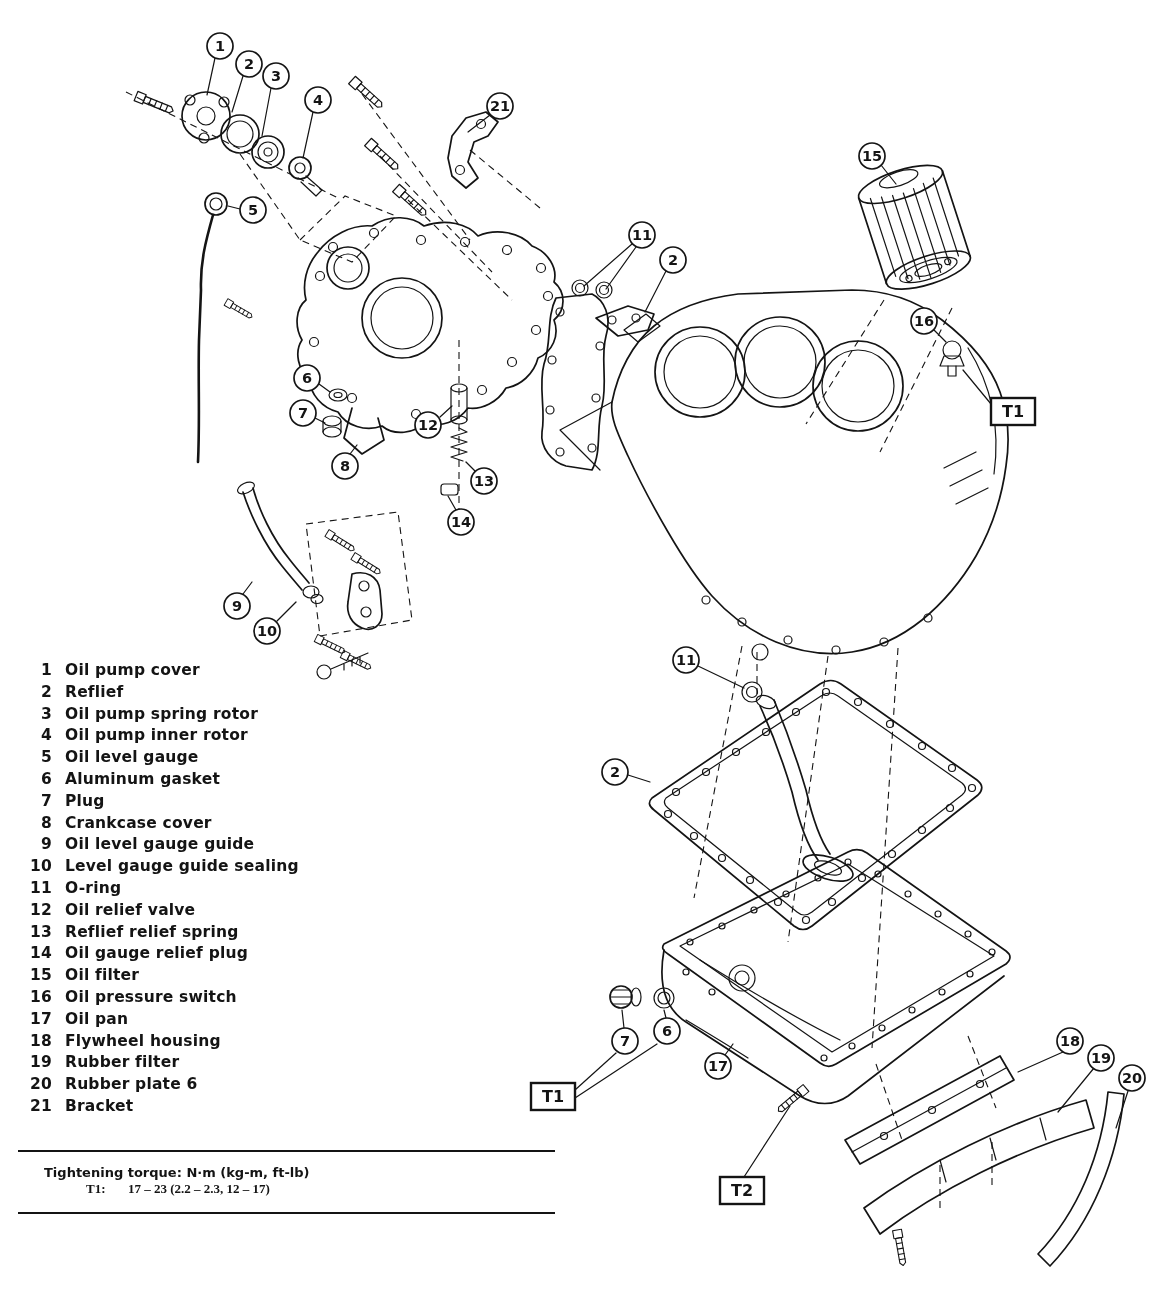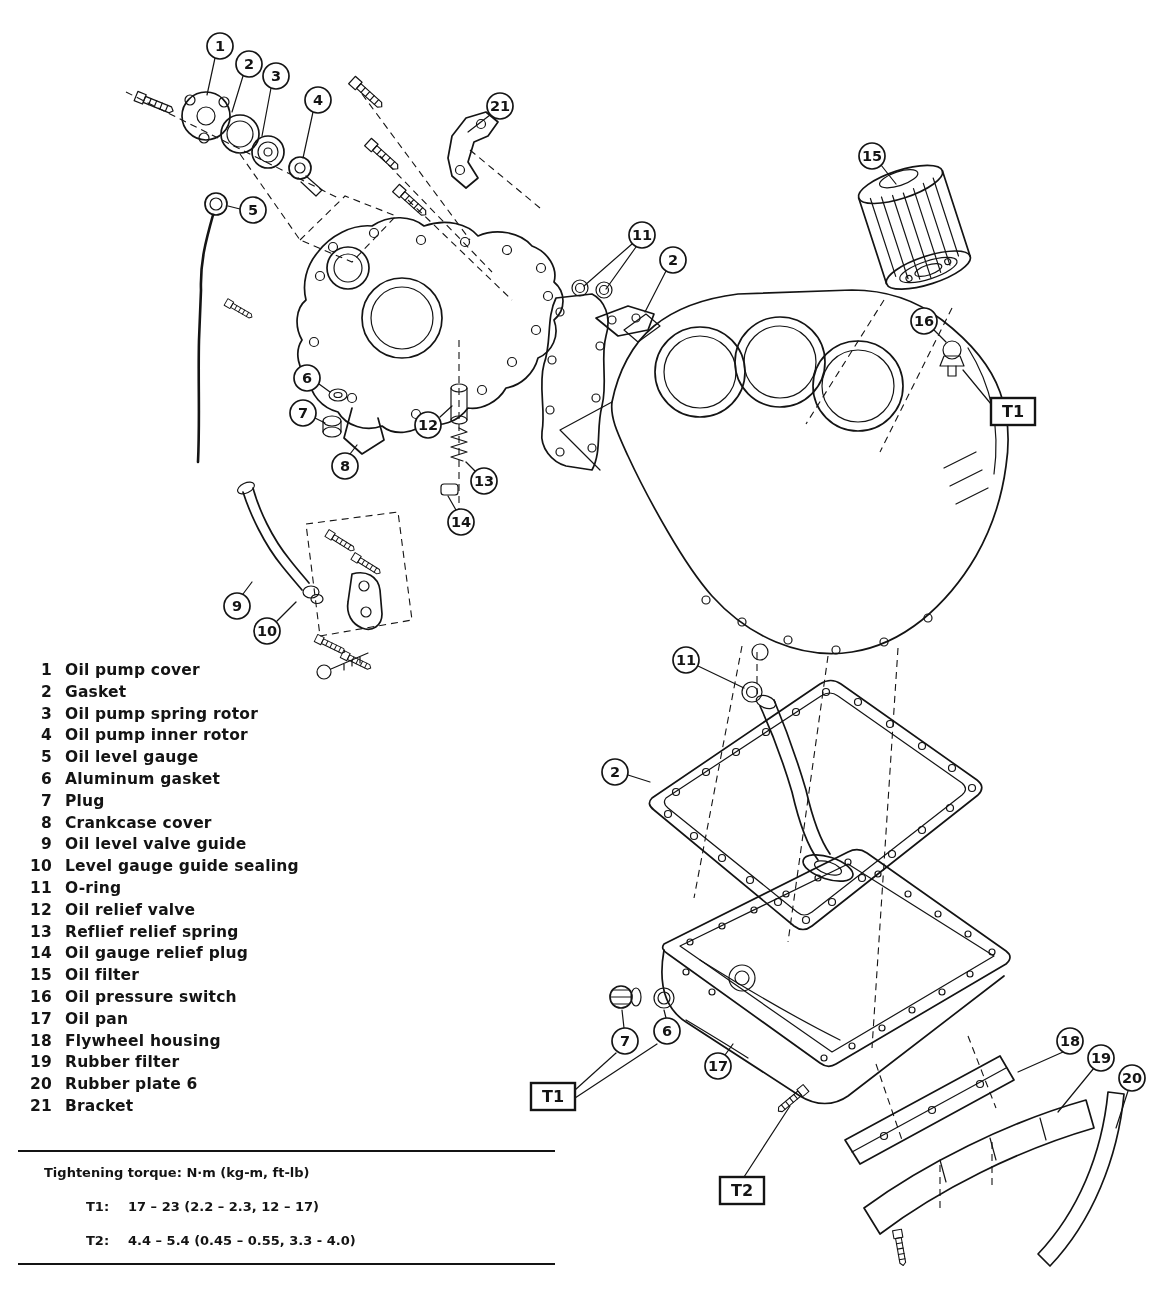--- a/index.html
+++ b/index.html
@@ -23,21 +23,21 @@
     line-height:21.8px;letter-spacing:.2px;
   }
   .parts-row{display:flex;}
   .parts-num{width:30px;text-align:right;margin-right:13px;}
   .torque{
     position:absolute;left:18px;top:1150px;width:537px;
     border-top:2.4px solid #141414;border-bottom:2.4px solid #141414;
     padding:13px 0 15px 0;font-weight:700;font-size:13px;
   }
   .torque-head{margin-left:26px;}
-  .torque-row{margin-left:68px;margin-top:19px;display:flex;}
+  .torque-row{margin-left:68px;margin-top:1px;display:flex;font-family:Liberation Serif, serif;}
   .torque-row .tl{width:42px;}
 </style>
 </head>
 <body>
 
 <svg width="1152" height="1295" viewBox="0 0 1152 1295">
   <defs>
     <g id="boltp">
       <path d="M0,-5 L9,-5 L9,5 L0,5 Z"></path>
       <path d="M9,-3.2 L37,-3.2 L40,0 L37,3.2 L9,3.2 Z"></path>
@@ -469,21 +469,21 @@
   </g>
 </svg>
 
 <div class="parts-list">
     <div class="parts-row">
       <span class="parts-num">1</span>
       <span class="parts-label">Oil pump cover</span>
     </div>
     <div class="parts-row">
       <span class="parts-num">2</span>
-      <span class="parts-label">Gasket</span>
+      <span class="parts-label">Reflief</span>
     </div>
     <div class="parts-row">
       <span class="parts-num">3</span>
       <span class="parts-label">Oil pump spring rotor</span>
     </div>
     <div class="parts-row">
       <span class="parts-num">4</span>
       <span class="parts-label">Oil pump inner rotor</span>
     </div>
     <div class="parts-row">
@@ -497,21 +497,21 @@
     <div class="parts-row">
       <span class="parts-num">7</span>
       <span class="parts-label">Plug</span>
     </div>
     <div class="parts-row">
       <span class="parts-num">8</span>
       <span class="parts-label">Crankcase cover</span>
     </div>
     <div class="parts-row">
       <span class="parts-num">9</span>
-      <span class="parts-label">Oil level valve guide</span>
+      <span class="parts-label">Oil level gauge guide</span>
     </div>
     <div class="parts-row">
       <span class="parts-num">10</span>
       <span class="parts-label">Level gauge guide sealing</span>
     </div>
     <div class="parts-row">
       <span class="parts-num">11</span>
       <span class="parts-label">O-ring</span>
     </div>
     <div class="parts-row">
@@ -558,17 +558,13 @@
 
 <div class="torque">
   <div class="torque-head">
     <span>Tightening torque:</span>
     <span>N·m (kg-m, ft-lb)</span>
   </div>
   <div class="torque-row">
     <span class="tl">T1:</span>
     <span>17 – 23 (2.2 – 2.3, 12 – 17)</span>
   </div>
-  <div class="torque-row">
-    <span class="tl">T2:</span>
-    <span>4.4 – 5.4 (0.45 – 0.55, 3.3 - 4.0)</span>
-  </div>
 </div>
 
 </body></html>

